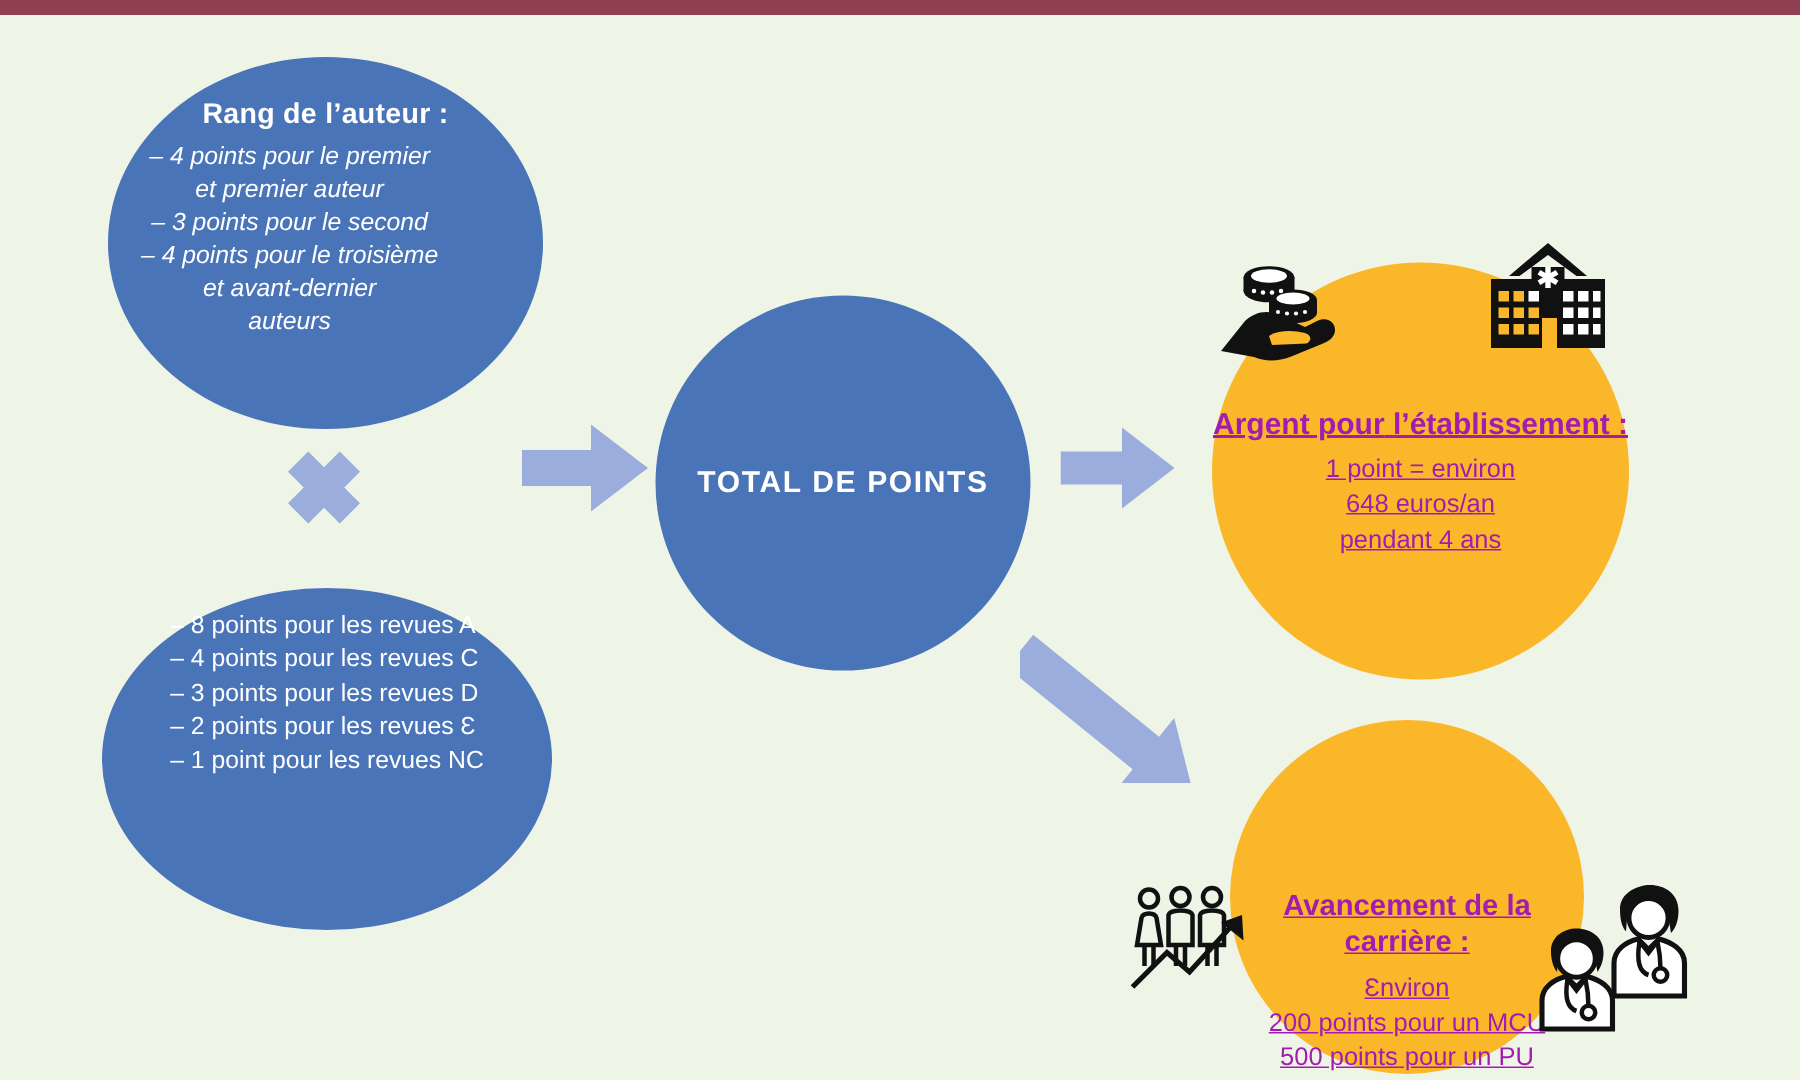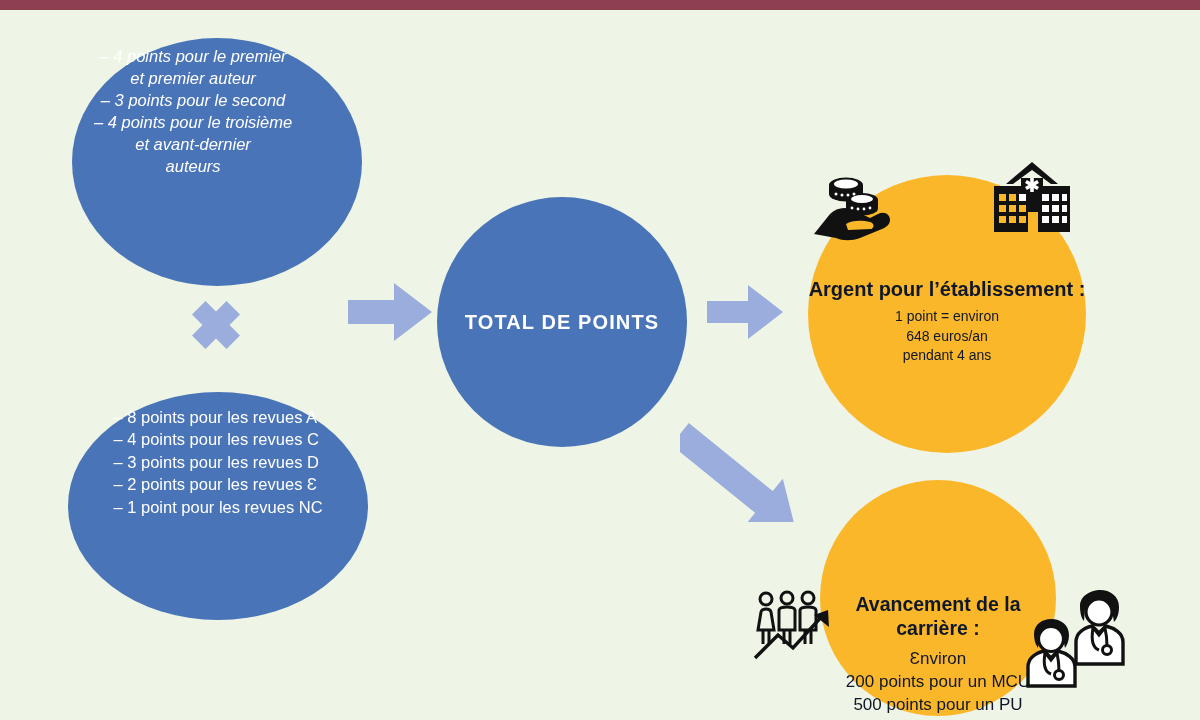--- a/index.html
+++ b/index.html
@@ -38,21 +38,22 @@
     justify-content: center;
     box-sizing: border-box;
     text-align: center;
   }
   .blue {
     background: #4a74b8;
     color: #ffffff;
   }
   .orange {
     background: #fbb72a;
-    color: #0f172a;
+    color: #a21caf;
+    text-decoration: underline;
   }
 
   
   #author-circle {
     left: 72px;
     top: 38px;
     width: 290px;
     height: 248px;
     padding: 8px 16px 6px 16px;
     justify-content: flex-start;
@@ -136,21 +137,21 @@
     line-height: 1.32;
   }
 
   
   #money-circle .c-title {
     font-size: 20px;
     margin-bottom: 6px;
     line-height: 1.22;
   }
   #money-circle .c-body {
-    font-size: 14px;
+    font-size: 17px;
     line-height: 1.38;
   }
 
   
   #career-circle .c-title {
     font-size: 19.5px;
     margin-bottom: 6px;
     line-height: 1.22;
   }
   #career-circle .c-body {
@@ -198,20 +199,21 @@
   #doctors-icon    { left: 1018px; top: 588px; width: 112px; height: 100px; }
 </style>
 </head>
 <body>
 
 <div id="canvas">
 
   <div class="topbar"></div>
 
   <div class="circle blue" id="author-circle">
+    <div class="c-title">Rang de l’auteur :</div>
     <div class="c-body">
       <span class="ln">– 4 points pour le premier</span>
       <span class="ln">et premier auteur</span>
       <span class="ln">– 3 points pour le second</span>
       <span class="ln">– 4 points pour le troisième</span>
       <span class="ln">et avant-dernier</span>
       <span class="ln">auteurs</span>
     </div>
   </div>
 

